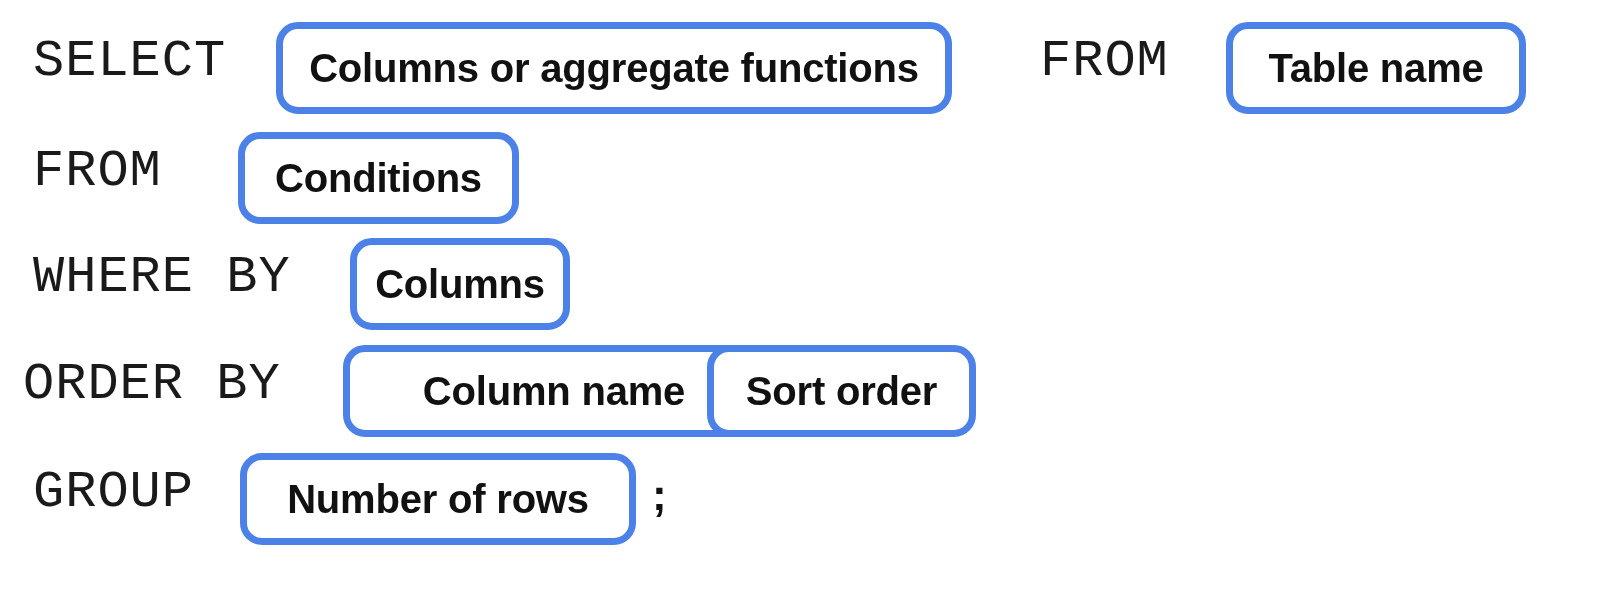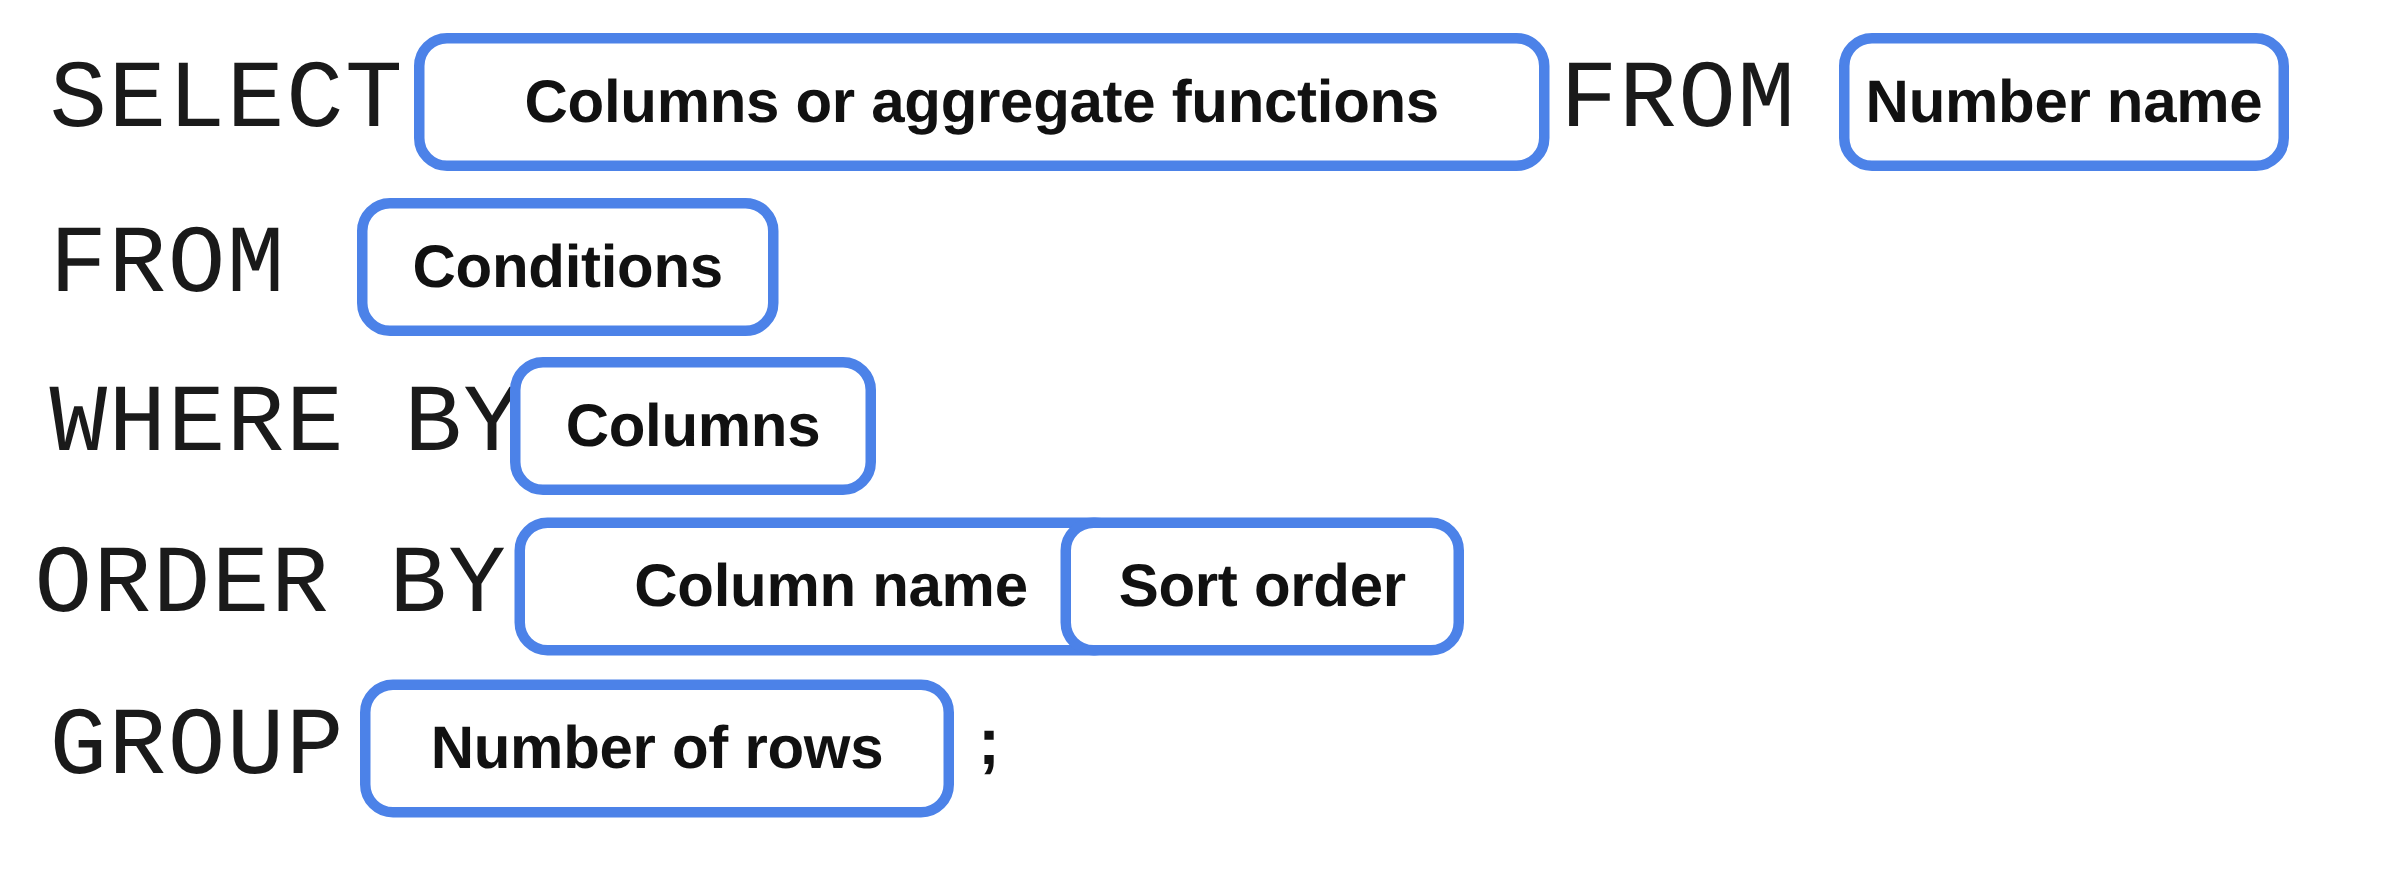--- a/index.html
+++ b/index.html
@@ -21,21 +21,21 @@
   .row {
     position: absolute;
     left: 0;
     width: 1600px;
     display: flex;
     align-items: center;
   }
   .kw {
     font-family: "Liberation Mono", "DejaVu Sans Mono", monospace;
     font-weight: 400;
-    font-size: 64px;
+    font-size: 52px;
     line-height: 1;
     color: #1a1a1a;
     letter-spacing: 1px;
     white-space: pre;
   }
   .slot {
     box-sizing: border-box;
     display: flex;
     align-items: center;
     justify-content: center;
@@ -58,33 +58,33 @@
     font-family: "Liberation Sans", "DejaVu Sans", sans-serif;
     font-weight: 700;
     font-size: 44px;
     line-height: 1;
     color: #111111;
   }
 
   
   #row-select { top: 22px; height: 92px; }
   #kw-select  { position: absolute; left: 33px;  top: 14px; }
-  #slot-columns-agg { position: absolute; left: 276px;  top: 0;   width: 757px; }
+  #slot-columns-agg { position: absolute; left: 276px;  top: 0;   width: 676px; }
   #kw-from    { position: absolute; left: 1040px; top: 14px; }
   #slot-table-name  { position: absolute; left: 1226px; top: 0;   width: 300px; }
 
   
   #row-where { top: 132px; height: 92px; }
   #kw-where  { position: absolute; left: 33px;  top: 14px; }
   #slot-conditions { position: absolute; left: 238px; top: 0; width: 281px; }
 
   
   #row-group { top: 238px; height: 92px; }
   #kw-group  { position: absolute; left: 33px;  top: 14px; }
-  #slot-group-columns { position: absolute; left: 340px; top: 0; width: 244px; }
+  #slot-group-columns { position: absolute; left: 350px; top: 0; width: 220px; }
 
   
   #row-order { top: 345px; height: 92px; }
   #kw-order  { position: absolute; left: 23px;  top: 14px; }
   #slot-order-column { position: absolute; left: 343px; top: 0; width: 409px; padding-left: 31px; }
   #slot-sort-order   { position: absolute; left: 707px; top: 0; width: 269px; }
 
   
   #row-limit { top: 453px; height: 92px; }
   #kw-limit  { position: absolute; left: 33px;  top: 14px; }
@@ -99,21 +99,21 @@
   <div class="row" id="row-select">
     <span class="kw" id="kw-select">SELECT</span>
 
     <div class="slot" id="slot-columns-agg">
       <span class="slot-label">Columns or aggregate functions</span>
     </div>
 
     <span class="kw" id="kw-from">FROM</span>
 
     <div class="slot" id="slot-table-name">
-      <span class="slot-label">Number name</span>
+      <span class="slot-label">Table name</span>
     </div>
   </div>
 
   <div class="row" id="row-where">
     <span class="kw" id="kw-where">FROM</span>
 
     <div class="slot" id="slot-conditions">
       <span class="slot-label">Conditions</span>
     </div>
   </div>

